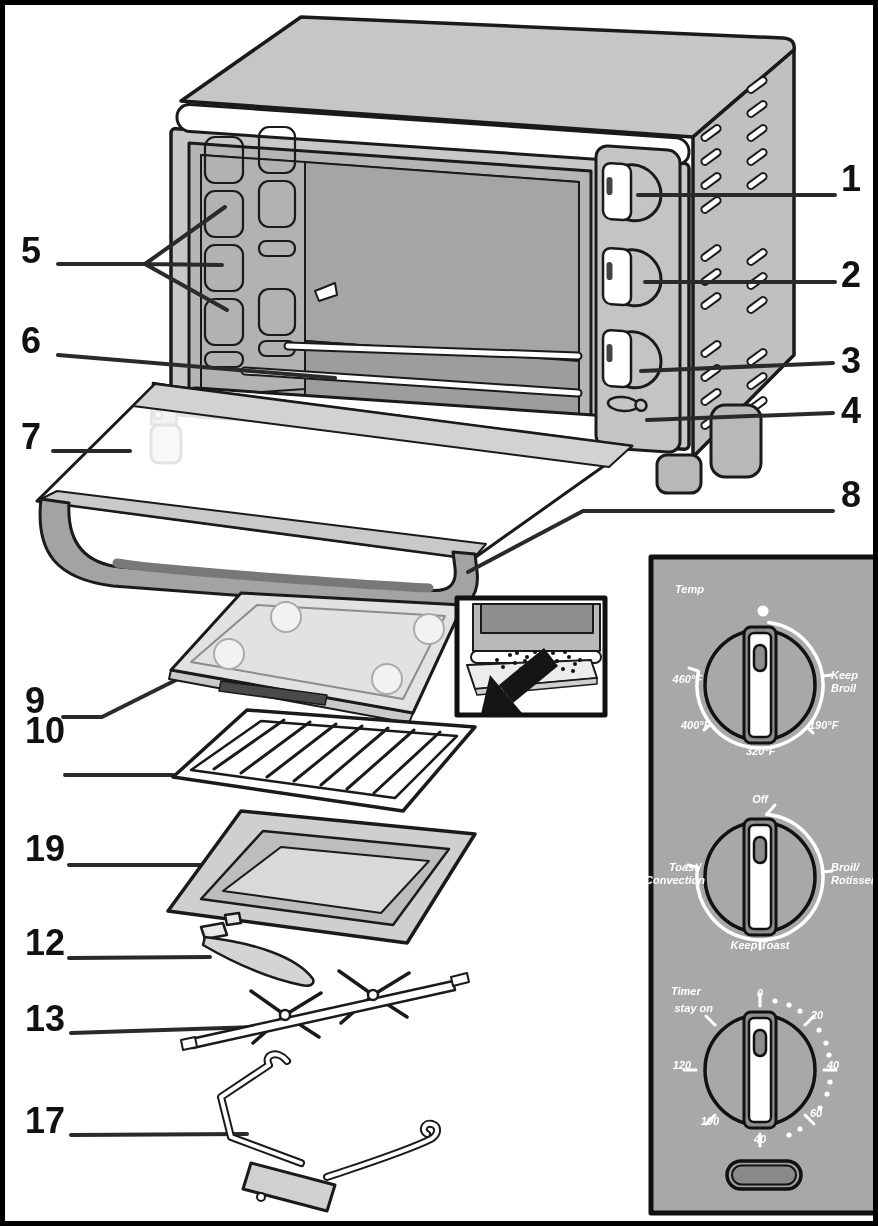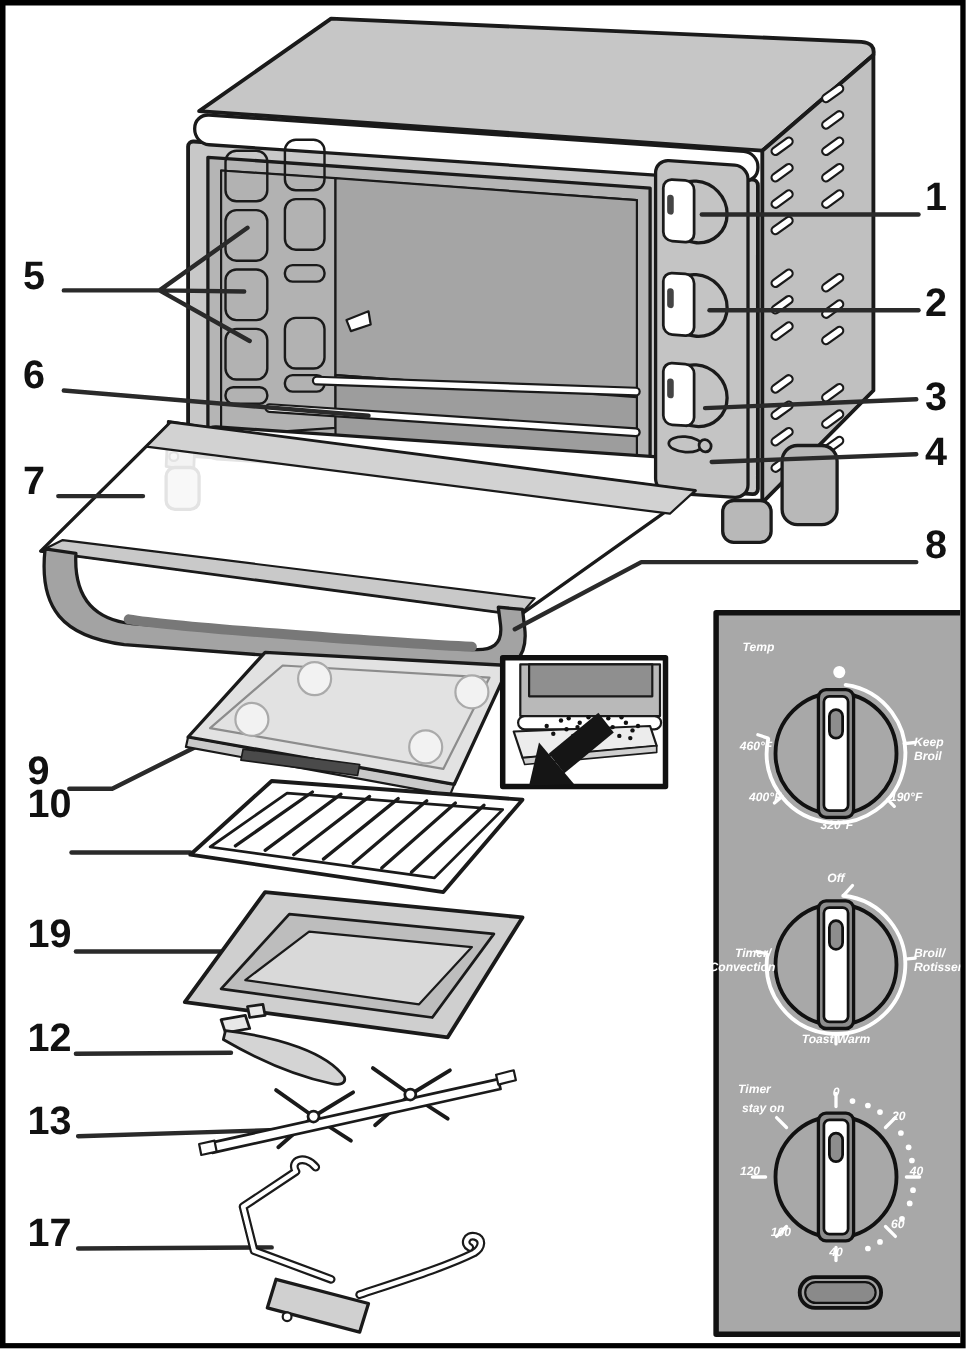--- a/index.html
+++ b/index.html
@@ -362,25 +362,25 @@
 
 <div class="plabel" style="left:670px;top:578px">Temp</div>
 <div class="plabel ra" style="left:640px;top:668px;width:57px">460°F</div>
 <div class="plabel" style="left:826px;top:664px">Keep</div>
 <div class="plabel" style="left:826px;top:677px">Broil</div>
 <div class="plabel" style="left:676px;top:714px">400°F</div>
 <div class="plabel" style="left:804px;top:714px">190°F</div>
 <div class="plabel" style="left:741px;top:740px">320°F</div>
 
 <div class="plabel ctr" style="left:742px;top:788px;width:26px">Off</div>
-<div class="plabel ra" style="left:640px;top:856px;width:56px">Timer/</div>
+<div class="plabel ra" style="left:640px;top:856px;width:56px">Toast/</div>
 <div class="plabel ra" style="left:640px;top:869px;width:56px">Convection</div>
 <div class="plabel" style="left:826px;top:856px">Broil/</div>
 <div class="plabel" style="left:826px;top:869px">Rotisserie</div>
-<div class="plabel ctr" style="left:720px;top:934px;width:70px">Toast Warm</div>
+<div class="plabel ctr" style="left:720px;top:934px;width:70px">Keep Toast</div>
 
 <div class="plabel" style="left:666px;top:980px">Timer</div>
 <div class="plabel ra" style="left:660px;top:997px;width:48px">stay on</div>
 <div class="plabel ctr" style="left:745px;top:982px;width:20px">0</div>
 <div class="plabel" style="left:806px;top:1004px">20</div>
 <div class="plabel" style="left:822px;top:1054px">40</div>
 <div class="plabel" style="left:805px;top:1102px">60</div>
 <div class="plabel ctr" style="left:745px;top:1128px;width:20px">40</div>
 <div class="plabel ra" style="left:664px;top:1110px;width:50px">100</div>
 <div class="plabel ra" style="left:640px;top:1054px;width:46px">120</div>

